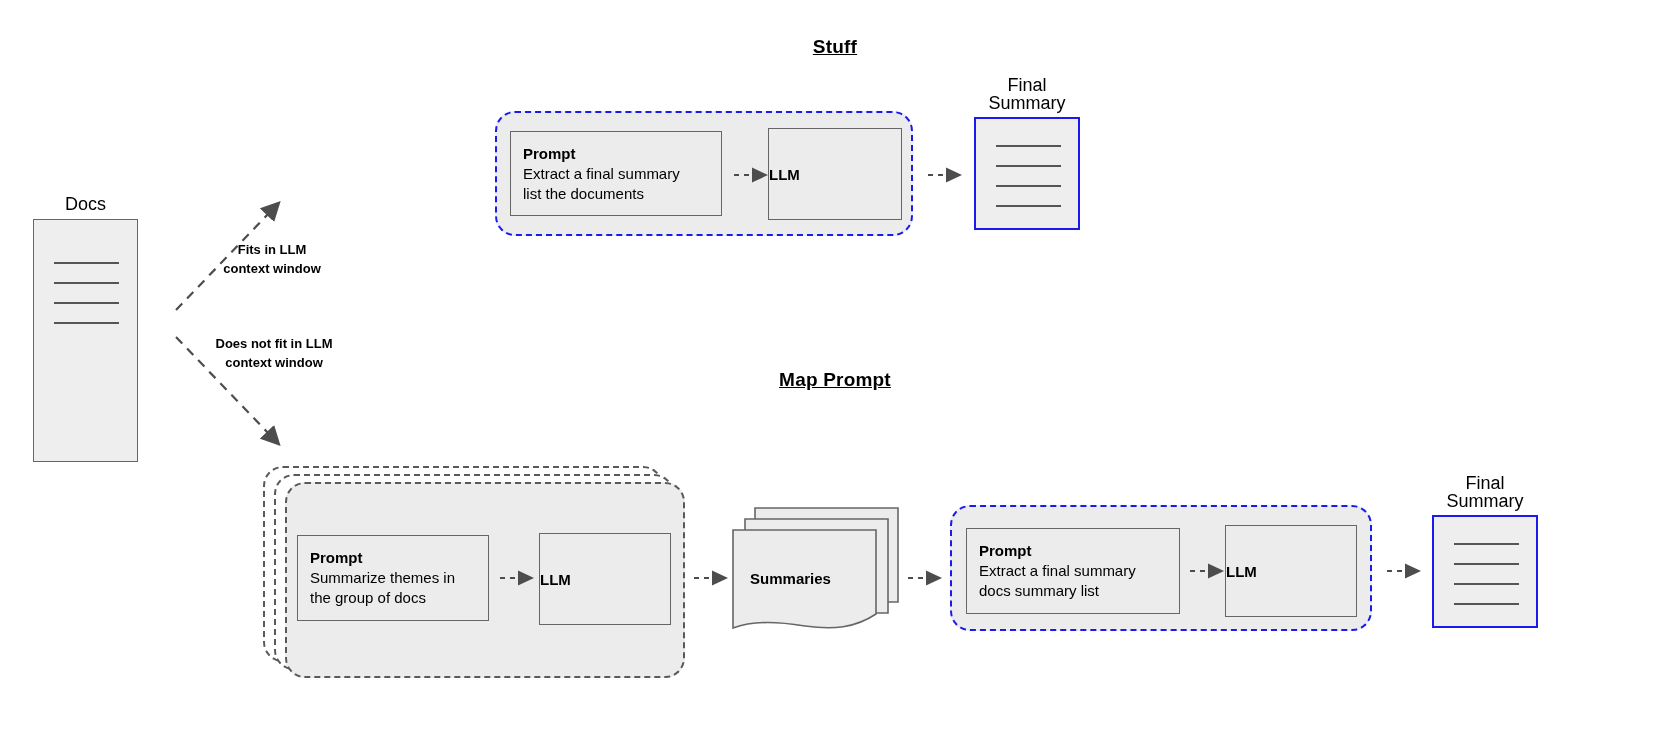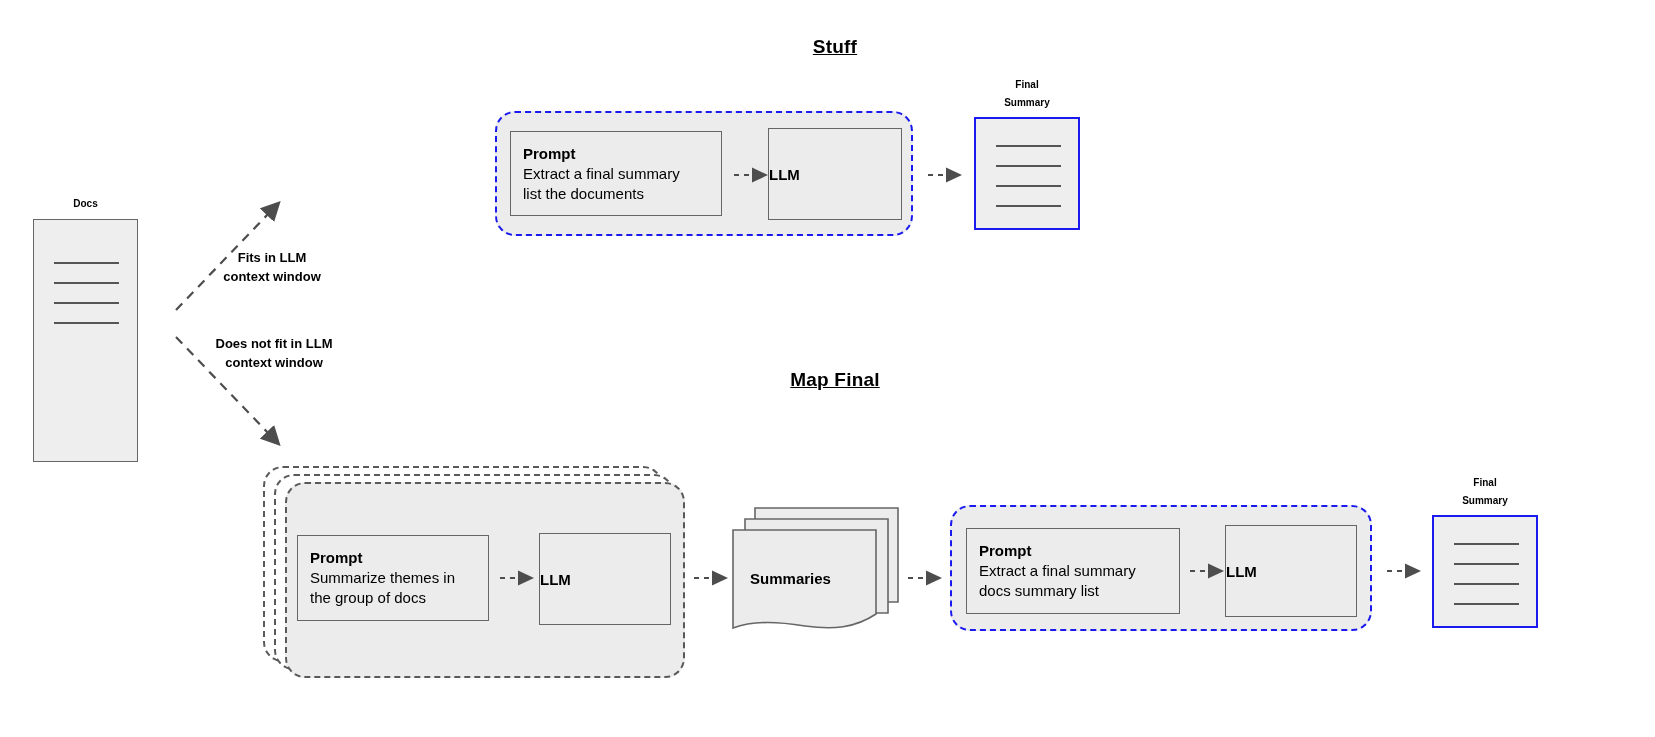--- a/index.html
+++ b/index.html
@@ -20,22 +20,22 @@
   
   .section-title{
     font-size:19px;
     font-weight:bold;
     text-decoration:underline;
     text-align:center;
     white-space:nowrap;
     letter-spacing:.2px;
   }
   .cap{
-    font-size:10px;
-    font-weight:bold;
+    font-size:18px;
+    font-weight:normal;
     text-align:center;
     line-height:18px;
     white-space:nowrap;
   }
   .edge-label{
     font-size:13px;
     font-weight:bold;
     line-height:19px;
     text-align:center;
     white-space:nowrap;
@@ -126,21 +126,21 @@
       <marker id="ahead" markerWidth="9" markerHeight="9" refX="2" refY="4.5" orient="auto" markerUnits="strokeWidth">
         <path d="M0,0 L9,4.5 L0,9 Z" fill="#4d4d4d"></path>
       </marker>
     </defs>
 
     <path d="M16,130 L110,32" stroke="#4d4d4d" stroke-width="2.2" fill="none" stroke-dasharray="9,7" marker-end="url(#ahead)"></path>
 
     <path d="M16,157 L110,255" stroke="#4d4d4d" stroke-width="2.2" fill="none" stroke-dasharray="9,7" marker-end="url(#ahead)"></path>
   </svg>
 
-  <div class="abs edge-label" style="left:186px;top:248px;width:172px;">
+  <div class="abs edge-label" style="left:186px;top:240px;width:172px;">
     <div>Fits in LLM</div>
     <div>context window</div>
   </div>
 
   <div class="abs edge-label" style="left:180px;top:334px;width:188px;">
     <div>Does not fit in LLM</div>
     <div>context window</div>
   </div>
 
   <div class="abs section-title" style="left:735px;top:36px;width:200px;">Stuff</div>
@@ -174,21 +174,21 @@
     <div>Summary</div>
   </div>
 
   <div class="abs docbox blue" style="left:974px;top:117px;width:106px;height:113px;">
     <div class="docline" style="left:20px;top:26px;width:65px;"></div>
     <div class="docline" style="left:20px;top:46px;width:65px;"></div>
     <div class="docline" style="left:20px;top:66px;width:65px;"></div>
     <div class="docline" style="left:20px;top:86px;width:65px;"></div>
   </div>
 
-  <div class="abs section-title" style="left:735px;top:369px;width:200px;">Map Final</div>
+  <div class="abs section-title" style="left:735px;top:369px;width:200px;">Map Prompt</div>
 
   <div class="group ghost" style="left:263px;top:466px;width:400px;height:196px;"></div>
   <div class="group ghost" style="left:274px;top:474px;width:400px;height:196px;"></div>
   <div class="group gray" style="left:285px;top:482px;width:400px;height:196px;"></div>
 
   <div class="pbox" style="left:297px;top:535px;width:192px;height:86px;">
     <div class="ptext">
       <div class="ptitle">Prompt</div>
       <div class="pbody">Summarize themes in</div>
       <div class="pbody">the group of docs</div>

